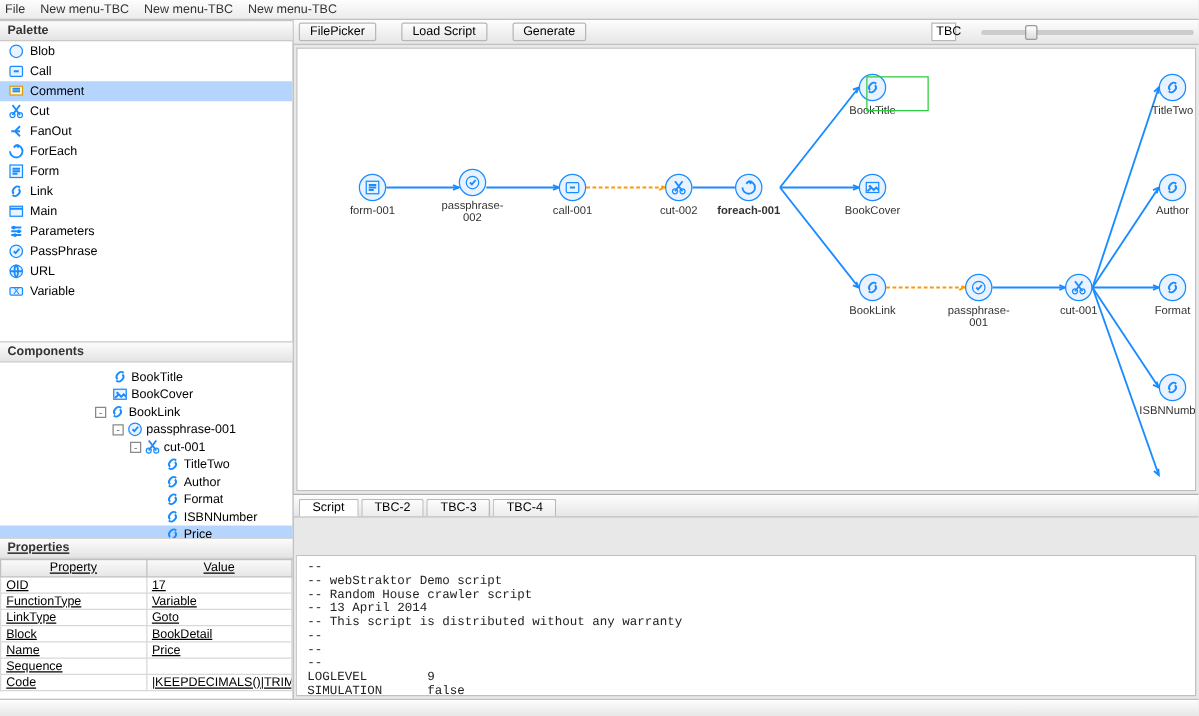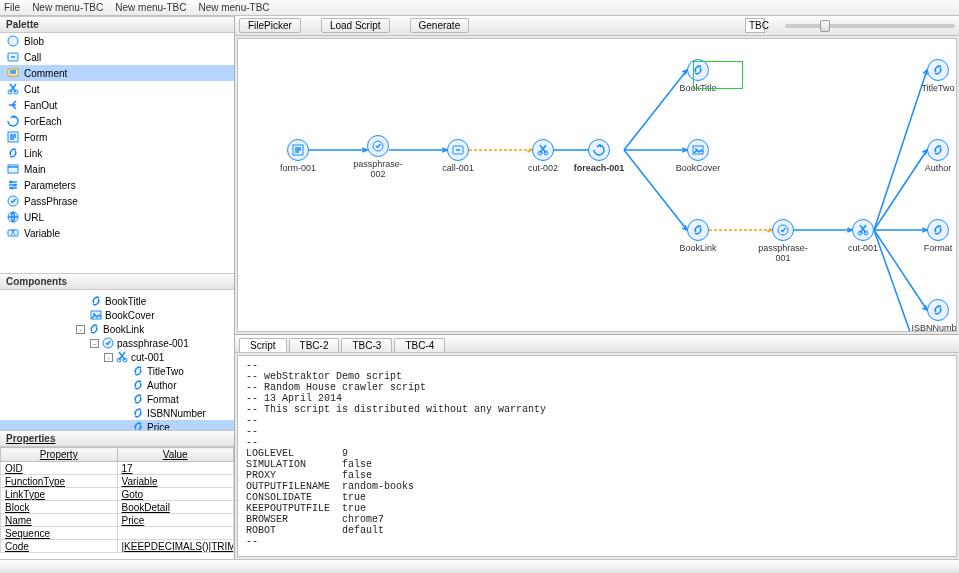--- a/index.html
+++ b/index.html
@@ -30,21 +30,21 @@
 .spacer { flex:1; }
 .tbc-box { width:20px; border:1px solid #b8b8b8; background:#fff; padding:1px 3px; }
 .slider { width:170px; height:4px; background:#ccc; border-radius:2px; position:relative; }
 .slider-thumb { position:absolute; top:-4px; left:35px; width:10px; height:12px; background:linear-gradient(#fff,#ddd); border:1px solid #999; border-radius:2px; }
 .canvas { flex:1; background:#fff; border:1px solid #c0c0c0; margin:2px; position:relative; overflow:hidden; }
 .node { position:absolute; width:60px; text-align:center; }
 .node-icon { width:22px; height:22px; margin:0 auto 2px; border:1px solid #1a8cff; border-radius:50%; background:#e8f3ff; display:flex; align-items:center; justify-content:center; }
 .node-icon svg { width:14px; height:14px; }
 .node-label { font-size:9px; color:#333; }
 .green-box { position:absolute; border:1px solid #2ecc40; }
-.bottom { height:225px; display:flex; flex-direction:column; border-top:1px solid #b0b0b0; }
+.bottom { height:164px; display:flex; flex-direction:column; border-top:1px solid #b0b0b0;gap:28px; }
 .tabs { height:18px; background:linear-gradient(#fdfdfd,#e6e6e6); border-bottom:1px solid #c0c0c0; display:flex; align-items:flex-end; padding:0 4px; }
 .tab { border:1px solid #b8b8b8; border-bottom:none; background:linear-gradient(#fdfdfd,#ececec); padding:1px 10px; margin-right:2px; border-radius:2px 2px 0 0; }
 .tab.active { background:#fff; }
 .script { flex:1; background:#fff; padding:4px 8px; font-family:"Courier New",monospace; font-size:10px; color:#222; white-space:pre; overflow:auto; border:1px solid #c0c0c0; margin:2px; }
 .statusbar { height:14px; background:linear-gradient(#fdfdfd,#e6e6e6); border-top:1px solid #c0c0c0; }
 svg line, svg path, svg polyline { stroke:#1a8cff; stroke-width:1.5; fill:none; }
 .orange-line { stroke:#ff9900 !important; stroke-dasharray:3 2; }
 </style>
 </head>
 <body>

